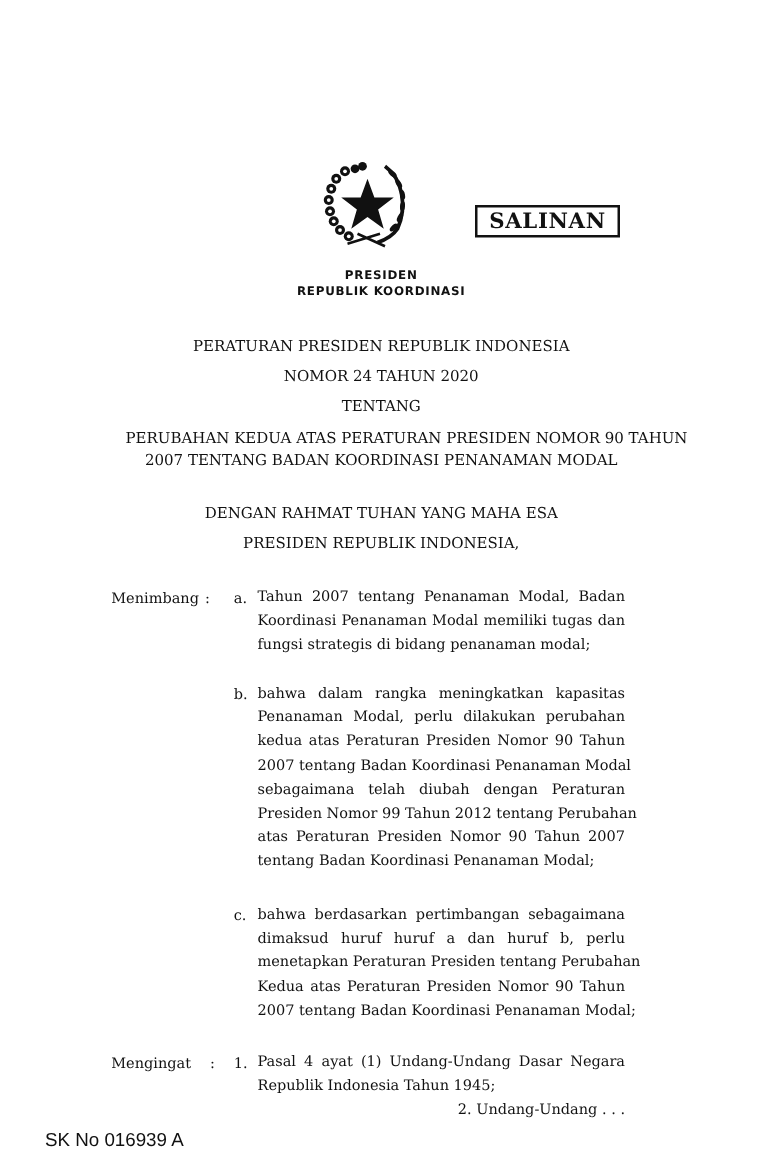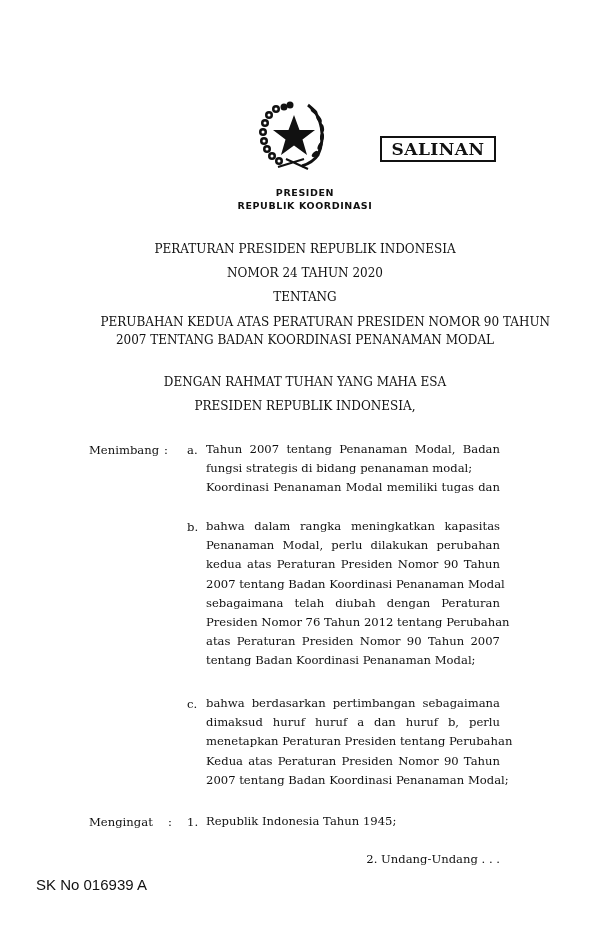--- a/index.html
+++ b/index.html
@@ -1,17 +1,17 @@
 <!DOCTYPE html>
 <html><head>
 <meta charset="utf-8">
 <style>
   html, body { margin:0; padding:0; background:#ffffff; }
   body { width:610px; height:933px; position:relative; overflow:hidden; color:#111; font-family:"DejaVu Serif", serif; }
-  .abs { position:absolute; }
+  .abs { position:absolute;margin-top:28px; }
   .emblem { left:256px; top:97px; width:76px; height:78px; }
   .salinan { left:380px; top:136px; width:116px; height:26px; border:2px solid #111; box-sizing:border-box; display:flex; align-items:center; justify-content:center; font-family:"DejaVu Serif", serif; font-weight:bold; font-size:17px; letter-spacing:0.5px; }
   .pres-label { left:200px; width:210px; text-align:center; font-family:"DejaVu Sans", sans-serif; font-weight:bold; font-size:9.5px; letter-spacing:0.6px; }
   .center { left:60px; width:490px; text-align:center; font-size:12px; white-space:nowrap; }
   .label { font-size:11.6px; }
   .colon { font-size:11.6px; }
   .marker { font-size:11.6px; }
   .para { left:206px; width:294px; font-size:11.6px; line-height:19.2px; text-align:justify; }
   .para .ln { display:block; text-align:justify; text-align-last:justify; height:19.2px; white-space:nowrap; }
   .para .ln.last { text-align-last:left; }
@@ -76,47 +76,48 @@
 
 <div class="abs center" style="top:375px;">DENGAN RAHMAT TUHAN YANG MAHA ESA</div>
 <div class="abs center" style="top:399px;">PRESIDEN REPUBLIK INDONESIA,</div>
 
 <div class="abs label" style="left:89px; top:443px;">Menimbang</div>
 <div class="abs colon" style="left:164px; top:443px;">:</div>
 
 <div class="abs marker" style="left:187px; top:443px;">a.</div>
 <div class="abs para" style="top:440px;">
   <span class="ln">Tahun 2007 tentang Penanaman Modal, Badan</span>
+  <span class="ln">Koordinasi Penanaman Modal memiliki tugas dan</span>
   <span class="ln last">fungsi strategis di bidang penanaman modal;</span>
-  <span class="ln">Koordinasi Penanaman Modal memiliki tugas dan</span>
 </div>
 
 <div class="abs marker" style="left:187px; top:520px;">b.</div>
 <div class="abs para" style="top:517px;">
   <span class="ln">bahwa dalam rangka meningkatkan kapasitas</span>
   <span class="ln">Penanaman Modal, perlu dilakukan perubahan</span>
   <span class="ln">kedua atas Peraturan Presiden Nomor 90 Tahun</span>
   <span class="ln">2007 tentang Badan Koordinasi Penanaman Modal</span>
   <span class="ln">sebagaimana telah diubah dengan Peraturan</span>
-  <span class="ln">Presiden Nomor 76 Tahun 2012 tentang Perubahan</span>
+  <span class="ln">Presiden Nomor 99 Tahun 2012 tentang Perubahan</span>
   <span class="ln">atas Peraturan Presiden Nomor 90 Tahun 2007</span>
   <span class="ln last">tentang Badan Koordinasi Penanaman Modal;</span>
 </div>
 
 <div class="abs marker" style="left:187px; top:697px;">c.</div>
 <div class="abs para" style="top:694px;">
   <span class="ln">bahwa berdasarkan pertimbangan sebagaimana</span>
   <span class="ln">dimaksud huruf huruf a dan huruf b, perlu</span>
   <span class="ln">menetapkan Peraturan Presiden tentang Perubahan</span>
   <span class="ln">Kedua atas Peraturan Presiden Nomor 90 Tahun</span>
   <span class="ln last">2007 tentang Badan Koordinasi Penanaman Modal;</span>
 </div>
 
 <div class="abs label" style="left:89px; top:815px;">Mengingat</div>
 <div class="abs colon" style="left:168px; top:815px;">:</div>
 <div class="abs marker" style="left:187px; top:815px;">1.</div>
 <div class="abs para" style="top:812px;">
+  <span class="ln">Pasal 4 ayat (1) Undang-Undang Dasar Negara</span>
   <span class="ln last">Republik Indonesia Tahun 1945;</span>
 </div>
 
 <div class="abs cont" style="top:852px;">2. Undang-Undang . . .</div>
 
 <div class="abs sk">SK No 016939 A</div>
 
 </body></html>

